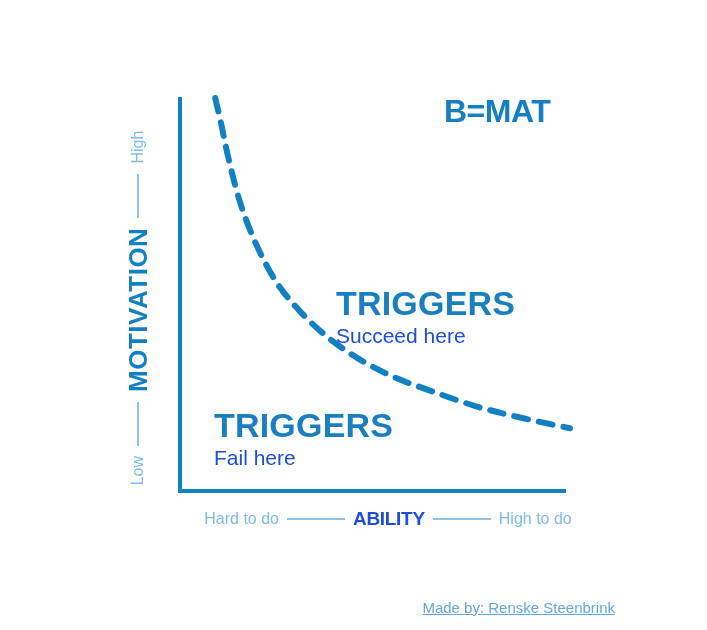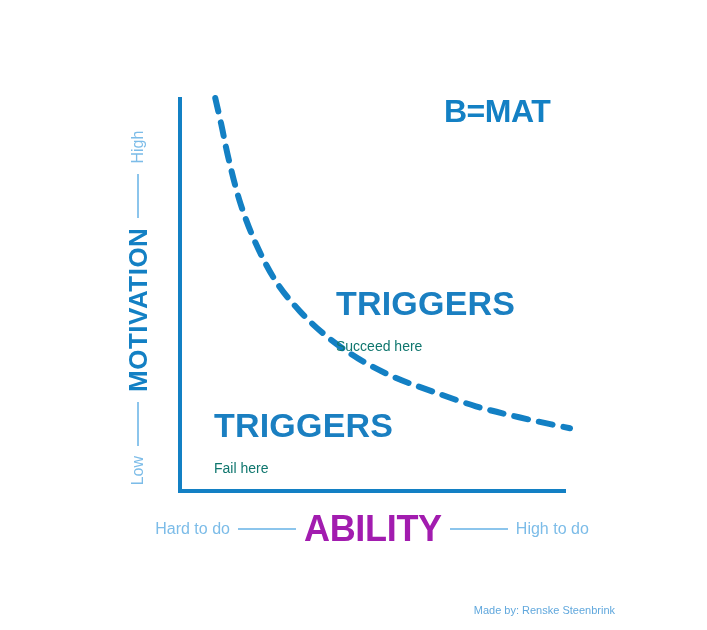--- a/index.html
+++ b/index.html
@@ -73,65 +73,65 @@
     white-space: nowrap;
   }
   .zone-heading {
     font-size: 34px;
     font-weight: bold;
     color: #1a7fc1;
     letter-spacing: 0.2px;
     line-height: 1.05;
   }
   .zone-sub {
-    font-size: 14px;
+    font-size: 21px;
     font-weight: normal;
-    color: #0f766e;
+    color: #1d4ed8;
     line-height: 1.15;
-    margin-top: 16px;
+    margin-top: 2px;
   }
   #zone-succeed {
     left: 336px;
     top: 286px;
     text-align: left;
   }
   #zone-fail {
     left: 214px;
     top: 408px;
     text-align: center;
   }
   #zone-fail .zone-sub { text-align: left; }
 
   
   #x-axis-label-group {
     position: absolute;
-    left: 170px;
+    left: 186px;
     top: 508px;
     width: 404px;
     display: flex;
     align-items: center;
     justify-content: center;
     gap: 0px;
   }
   .axis-end-label {
     font-size: 16px;
     color: #7cbce8;
     white-space: nowrap;
   }
   .axis-rule {
     height: 2px;
     background: #8cc5ec;
     flex: 0 0 auto;
     width: 58px;
     margin: 0 8px;
   }
   #x-axis-title {
-    font-size: 36px;
-    font-weight: bold;
-    color: #a21caf;
+    font-size: 19px;
+    font-weight: bold;
+    color: #1d4ed8;
     letter-spacing: -0.3px;
     white-space: nowrap;
   }
 
   
   #y-axis-label-group {
     position: absolute;
     left: -62px;
     top: 293px;
     width: 400px;
@@ -154,23 +154,24 @@
     background: #8cc5ec;
     width: 44px;
     margin: 0 10px;
   }
 
   
   #credit {
     position: absolute;
     right: 14px;
     bottom: 14px;
-    font-size: 11px;
+    font-size: 15px;
     color: #61a8dd;
     white-space: nowrap;
+    text-decoration: underline;
   }
 </style>
 </head>
 <body>
 
 <div id="canvas">
 
   <div id="chart-title">B=MAT</div>
 
   <div class="axis-line" id="y-axis-line"></div>

